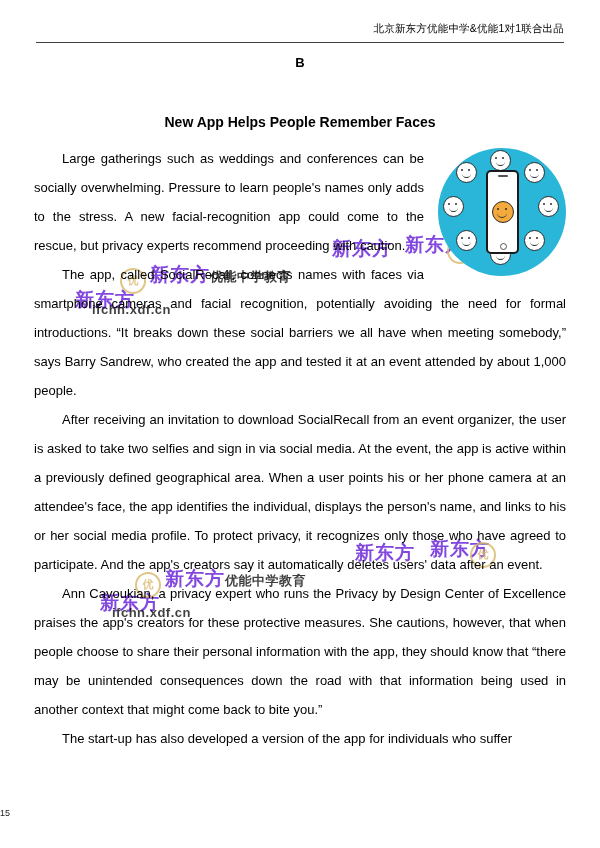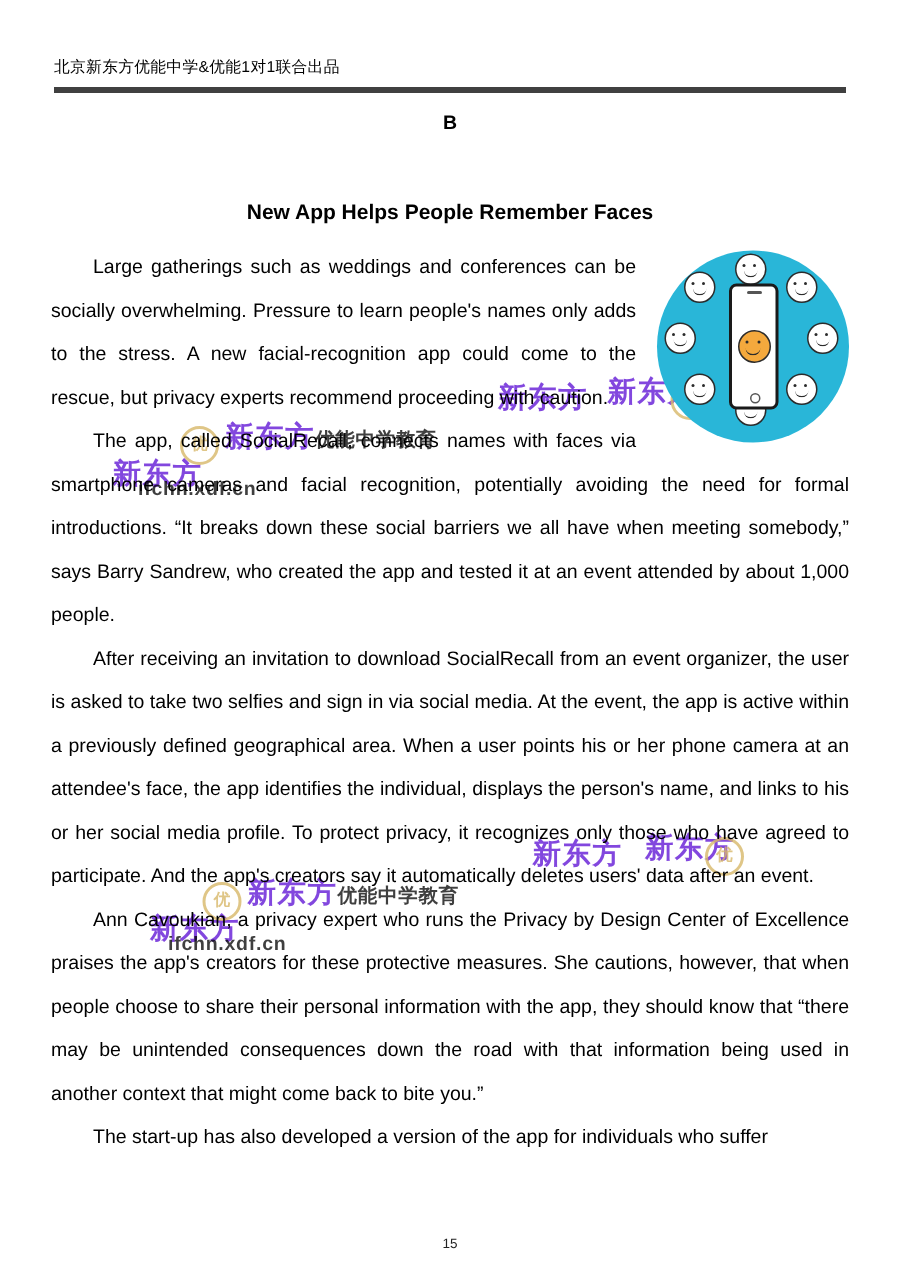--- a/index.html
+++ b/index.html
@@ -16,27 +16,27 @@
     position: relative;
   }
   .page {
     position: relative;
     width: 600px;
     height: 848px;
     box-sizing: border-box;
     padding: 0 34px;
   }
   .header {
-    text-align: left;
+    text-align: right;
     font-size: 10.5px;
     letter-spacing: 0.2px;
     padding-top: 22px;
     padding-bottom: 6px;
-    border-bottom: 4px solid #404040;
-    margin: 16px 2px 0 2px;
+    border-bottom: 1px solid #404040;
+    margin: 0 2px 0 2px;
     color: #000;
   }
   .section-letter {
     text-align: center;
     font-weight: bold;
     font-size: 13px;
     margin-top: 12px;
     margin-bottom: 10px;
   }
   .article-title {
@@ -183,21 +183,20 @@
   .f4 { left: 86px; top: 82px; }
   .f5 { left: 52px; top: 96px; }
   .f6 { left: 18px; top: 82px; }
   .f7 { left: 5px; top: 48px; }
   .f8 { left: 18px; top: 14px; }
   .page-number {
     position: absolute;
     bottom: 30px;
     left: 0;
     right: 0;
-    text-align: center;
     font-size: 9px;
     color: #222;
   }
   
   .watermark {
     position: absolute;
     z-index: 1;
     pointer-events: none;
     user-select: none;
     white-space: nowrap;

